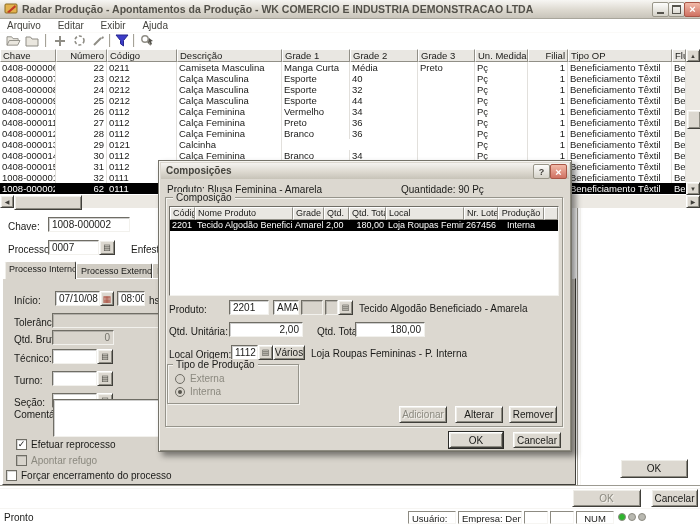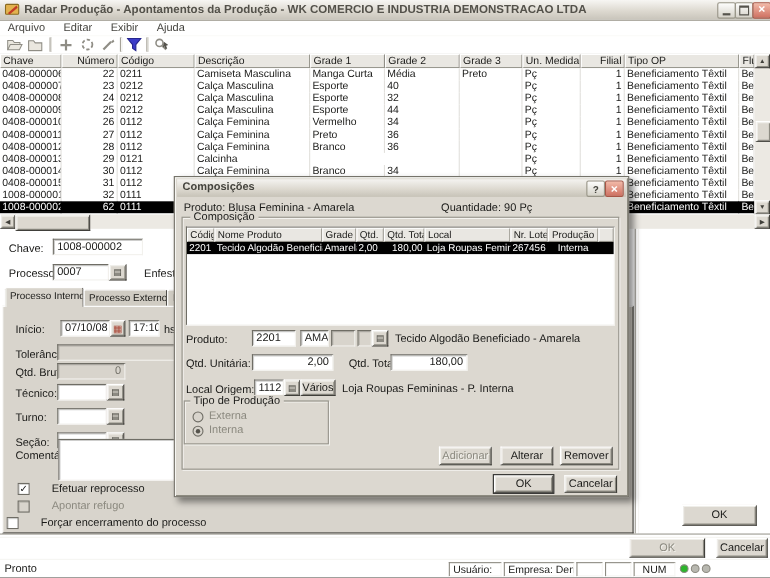--- a/index.html
+++ b/index.html
@@ -52,21 +52,21 @@
   .r{text-align:right;}
   .btn{position:absolute;box-sizing:border-box;background:#dcd8d0;border:1px solid #403f3a;border-top-color:#fff;border-left-color:#fff;
     box-shadow:inset 1px 1px 0 #efeee9, inset -1px -1px 0 #8d8b82;display:flex;align-items:center;justify-content:center;color:#1a1a18;}
   .btn.dis{color:#8b897f;text-shadow:1px 1px 0 #f2f1ec;}
   .btn.default{outline:1px solid #2b2b28;}
   .lkp{font-size:8px;}
   .lkp::before{content:"▤";color:#41403a;}
   .cal::before{content:"▦";color:#a84434;font-size:9px;}
   .grp{position:absolute;box-sizing:border-box;border:1px solid #96948b;box-shadow:inset 1px 1px 0 #f4f3ef, 1px 1px 0 #f4f3ef;}
   .legend{position:absolute;padding:0 3px;background:#d8d4cc;white-space:nowrap;}
-  .cbrow{position:absolute;display:flex;align-items:center;gap:20px;height:12px;}
+  .cbrow{position:absolute;display:flex;align-items:center;gap:4px;height:12px;}
   .cb{box-sizing:border-box;width:11px;height:11px;background:#fff;border:1px solid #6f6d65;
     box-shadow:inset 1px 1px 0 rgba(60,60,55,.2);display:flex;align-items:center;justify-content:center;}
   .cb.checked::after{content:"✓";font-size:9px;line-height:9px;color:#111;}
   .cb.dis{background:#d8d4cc;}
   .dim{color:#8b897f;}
   .rrow{position:absolute;display:flex;align-items:center;gap:5px;height:11px;}
   .rad{box-sizing:border-box;width:10px;height:10px;border-radius:50%;background:#d8d4cc;border:1px solid #6f6d65;
     display:flex;align-items:center;justify-content:center;}
   .rad.on::after{content:"";width:4px;height:4px;border-radius:50%;background:#55534c;}
   
@@ -375,21 +375,21 @@
   <div class="tab active" style="left:4px;top:261px;width:72px;height:18px">Processo Interno</div>
   <div class="tab behind" style="left:76px;top:263px;width:76px;height:16px">Processo Externo</div>
   <div class="tab behind dim" style="left:152px;top:263px;width:40px;height:16px">Pro</div>
   <div id="tabpage"></div>
 
   <span class="lbl" style="left:14px;top:295px">Início:</span>
   <div class="inp" style="left:55px;top:291px;width:45px;height:15px">07/10/08</div>
   <div class="btn cal" style="left:100px;top:291px;width:14px;height:15px">
       <span></span>
     </div>
-  <div class="inp" style="left:117px;top:291px;width:28px;height:15px">17:10</div>
+  <div class="inp" style="left:117px;top:291px;width:28px;height:15px">08:00</div>
   <span class="lbl" style="left:149px;top:295px">hs</span>
 
   <span class="lbl" style="left:14px;top:317px">Tolerância:</span>
   <div class="inp dis" style="left:52px;top:313px;width:112px;height:15px"></div>
 
   <span class="lbl" style="left:14px;top:334px">Qtd. Bruta:</span>
   <div class="inp dis r" style="left:52px;top:330px;width:62px;height:15px">0</div>
 
   <span class="lbl" style="left:14px;top:353px">Técnico:</span>
   <div class="inp" style="left:52px;top:349px;width:45px;height:15px"></div>

